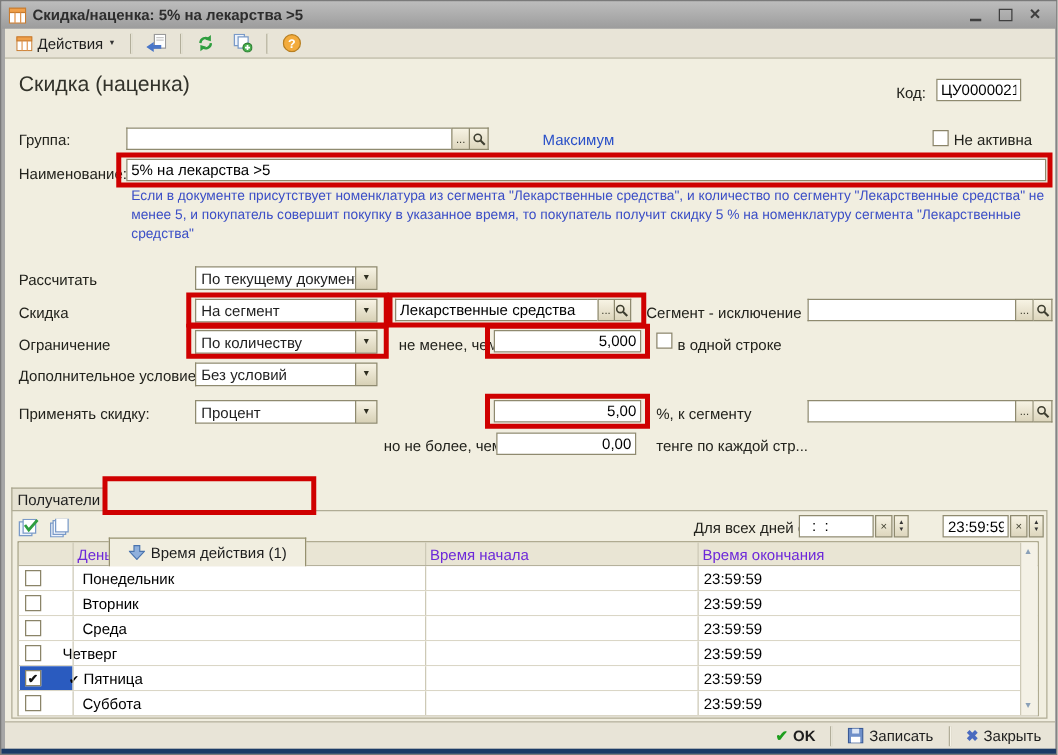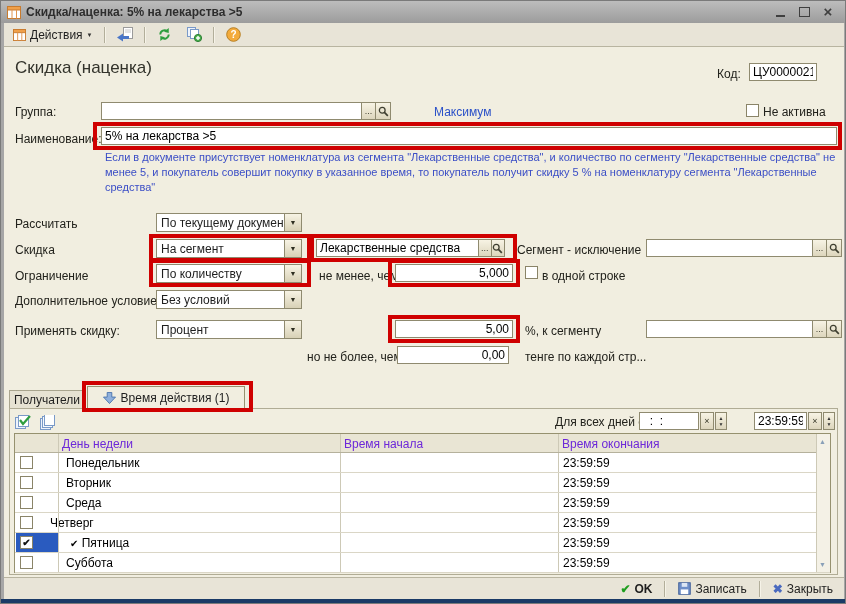--- a/index.html
+++ b/index.html
@@ -44,21 +44,21 @@
   .combo .carrow{width:18px;background:linear-gradient(#f7f3e4,#d8d1b6);border:1px solid #8f8a6f;
     box-sizing:border-box;display:flex;align-items:center;justify-content:center;cursor:default;}
   .combo .carrow span{font-size:7px;color:#2e2e20;}
   .cb{width:13px;height:13px;background:#fff;border:1px solid #8a8468;box-sizing:border-box;
     display:flex;align-items:center;justify-content:center;font-size:10px;font-weight:bold;color:#111;cursor:default;}
   
   .red{border:4px solid #cf0000;box-sizing:border-box;pointer-events:none;z-index:50;}
   
   .tab{box-sizing:border-box;display:flex;align-items:center;justify-content:center;gap:5px;cursor:default;}
   .tab-inactive{background:#e6e2d2;border:1px solid #a9a58e;border-bottom:none;height:19px;}
-  .tab-active{background:#f1eee0;border:1px solid #96916f;border-bottom:none;height:23px;z-index:2;}
+  .tab-active{background:#f1eee0;border:1px solid #96916f;border-bottom:none;height:23px;z-index:2;margin-top:44px;}
   .panel{border:1px solid #b0ac95;background:#f1eee0;box-sizing:border-box;}
   .mini-btn{width:20px;height:18px;display:flex;align-items:center;justify-content:center;cursor:default;}
   .spin{width:12px;height:18px;border:1px solid #8f8a6f;background:linear-gradient(#f7f3e4,#ddd6bd);
     box-sizing:border-box;display:flex;flex-direction:column;align-items:center;justify-content:center;cursor:default;}
   .spin span{font-size:5px;line-height:6px;color:#333;}
   
   .grid{border:1px solid #96916f;background:#fff;box-sizing:border-box;}
   .grid-head{position:absolute;left:0;top:0;width:100%;height:19px;background:#e9e5d4;
     border-bottom:1px solid #b5b19c;box-sizing:border-box;}
   .hcell{position:absolute;top:3px;color:#6d28d9;white-space:nowrap;}
@@ -361,21 +361,21 @@
       <span class="cell" style="left:35px;">Четверг</span>
       <span class="cell" style="left:331px;"></span>
       <span class="cell" style="left:548px;">23:59:59</span>
       <span class="vline" style="left:43px;"></span>
         <span class="vline" style="left:325px;"></span>
         <span class="vline" style="left:543px;"></span>
     </div>
     <div class="grow" style="top:99px;">
       <span class="sel-cell"></span>
       <span class="cb" style="position:absolute;left:5px;top:3px;">✔</span>
-      <span class="cell" style="left:55px;"><span style="font-size:10px;">✔</span> <span>Пятница</span></span>
+      <span class="cell" style="left:40px;"><span style="font-size:10px;">✔</span> <span>Пятница</span></span>
       <span class="cell" style="left:331px;"></span>
       <span class="cell" style="left:548px;">23:59:59</span>
       <span class="vline" style="left:43px;"></span>
         <span class="vline" style="left:325px;"></span>
         <span class="vline" style="left:543px;"></span>
     </div>
     <div class="grow" style="top:119px;">
       <span class="cb" style="position:absolute;left:5px;top:3px;"></span>
       <span class="cell" style="left:51px;">Суббота</span>
       <span class="cell" style="left:331px;"></span>

